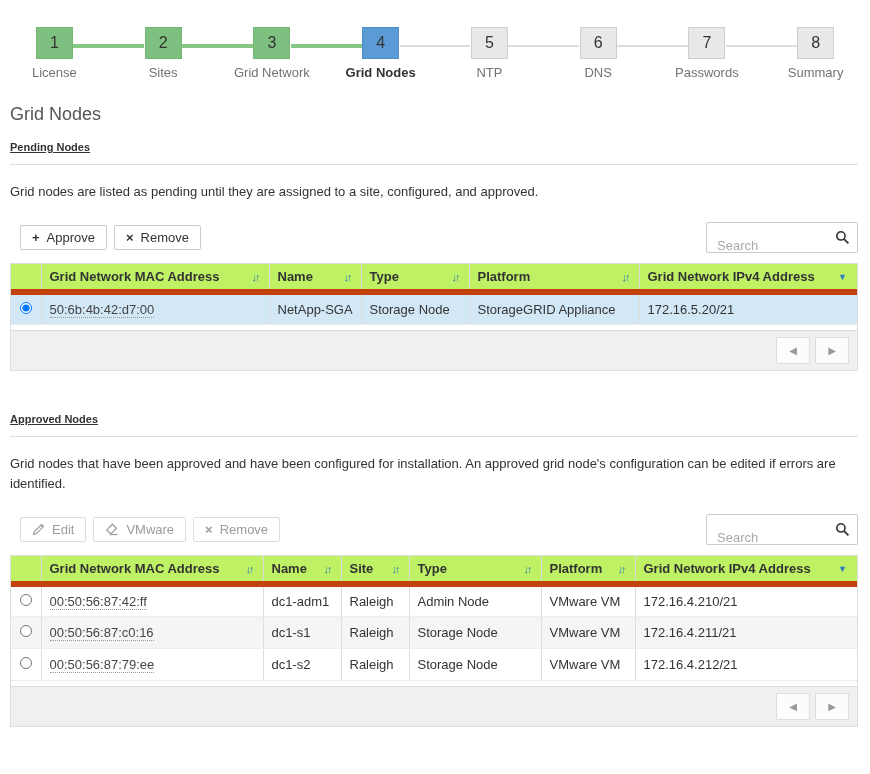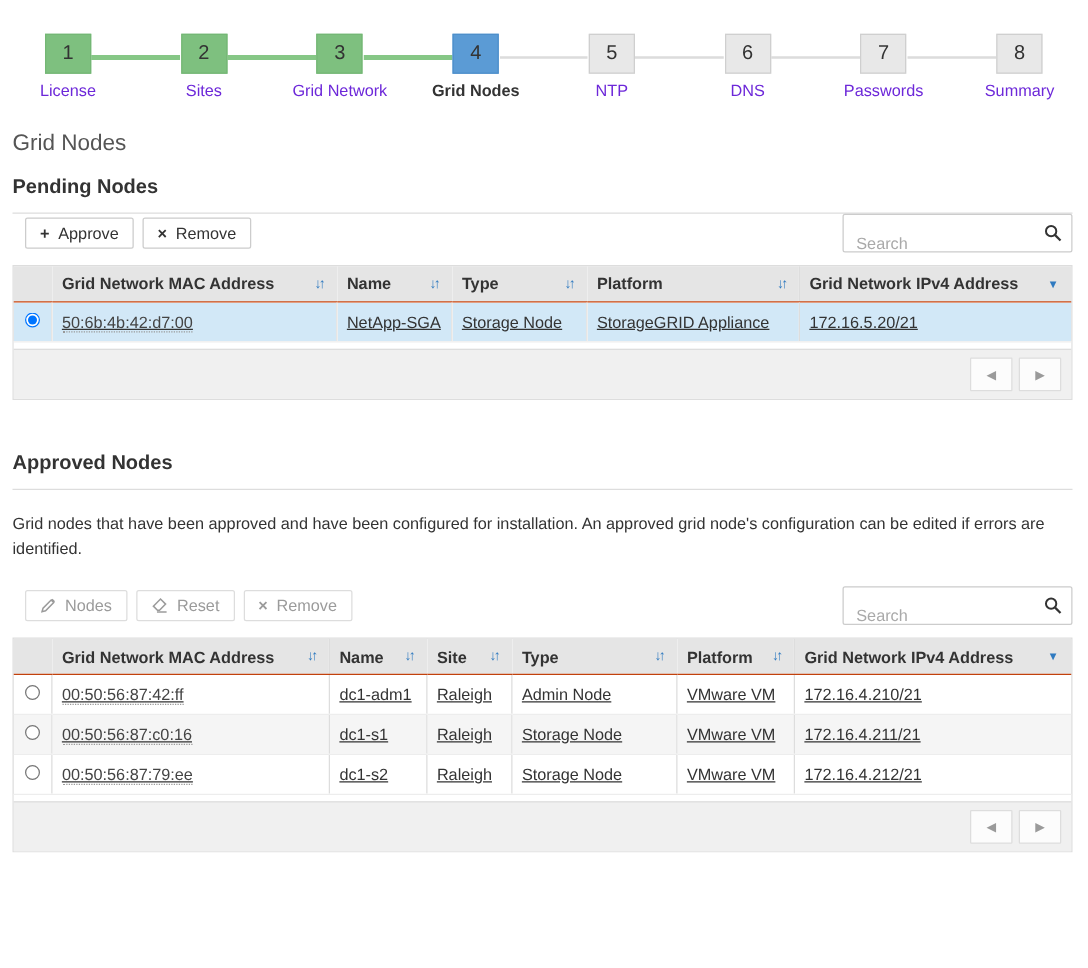--- a/index.html
+++ b/index.html
@@ -25,71 +25,71 @@
     position: relative; z-index: 1;
     width: 37px; height: 37px; margin-top: 15px;
     border-radius: 50%；
     border-radius: 50%;
     display: flex; align-items: center; justify-content: center;
     font-size: 16px; color: #333;
     background: #e8e8e8; border: 1px solid #cfcfcf;
   }
   .step.complete .circle { background: #7ec07f; border-color: #74b775; }
   .step.current  .circle { background: #5b9bd5; border-color: #4e8fca; }
-  .step-label { margin-top: 6px; font-size: 13px; color: #6d28d9; }
+  .step-label { margin-top: 6px; font-size: 13px; color: #737373; }
   .step.current .step-label { font-weight: bold; color: #333; }
 
   
   .content { padding: 0 12px 0 10px; }
   .page-title { font-size: 18px; font-weight: normal; color: #555; margin: 24px 0 16px; }
   .page-desc { margin-bottom: 30px; }
   .section-heading {
-    font-size: 16px; font-weight: bold; color: #333;
-    padding-bottom: 11px; border-bottom: 1px solid #ddd;
+    font-size: 11px; font-weight: bold; color: #333;
+    padding-bottom: 11px; border-bottom: 1px solid #ddd; text-decoration: underline;
   }
   .section-desc { margin: 17px 0 20px; line-height: 1.55; }
 
   
   .toolbar { display: flex; justify-content: space-between; align-items: center; margin-bottom: 10px; }
   .btn-group { display: flex; gap: 7px; padding-left: 10px; }
   .btn {
     display: inline-flex; align-items: center; gap: 7px;
     background: #fff; border: 1px solid #ccc; border-radius: 2px;
     padding: 4px 11px; font-size: 13px; color: #333; cursor: pointer;
     font-family: inherit;
   }
   .btn .glyph { font-weight: bold; font-size: 13px; }
   .btn.disabled { color: #9b9b9b; border-color: #ddd; cursor: default; }
   .btn.disabled .glyph { color: #9b9b9b; }
   .btn svg { display: block; }
 
   .search-wrap { position: relative; }
   .search-input {
-    width: 184px; height: 31px; border: 1px solid #ccc; border-radius: 2px;
+    width: 152px; height: 31px; border: 1px solid #ccc; border-radius: 2px;
     padding: 15px 30px 0 10px; font-size: 13px; color: #333; font-family: inherit;
   }
   .search-input::placeholder { color: #a9a9a9; }
   .search-icon { position: absolute; right: 8px; top: 8px; }
 
   
   .table-frame { border: 1px solid #ddd; }
   table { width: 100%; border-collapse: collapse; table-layout: fixed; }
   th, td {
     text-align: left; padding: 5px 8px; font-size: 13px;
     border-left: 1px solid #ddd; overflow: hidden; white-space: nowrap;
   }
   th:first-child, td:first-child { border-left: none; text-align: center; padding: 4px 2px; }
   thead th {
-    background: #e5e5e5; font-weight: bold; color: #333;
-    border-bottom: 1px solid #c2410c; height: 28px;
+    background: #bef264; font-weight: bold; color: #333;
+    border-bottom: 6px solid #c2410c; height: 28px;
   }
   th .th-inner { display: flex; align-items: center; justify-content: space-between; }
   .sort-icon { color: #2f7ac0; font-size: 11px; letter-spacing: -2px; font-weight: bold; padding-right: 2px; }
   .caret-icon { color: #2f7ac0; font-size: 9px; padding-right: 2px; }
-  tbody td { height: 32px; border-bottom: 1px solid #ededed; color: #333; text-decoration: underline; }
+  tbody td { height: 32px; border-bottom: 1px solid #ededed; color: #333; }
   tbody tr:last-child td { border-bottom: none; }
   .striped tbody tr:nth-child(even) { background: #f5f5f5; }
   tr.selected td { background: #d2e8f7; }
   .mac { border-bottom: 1px dotted #999; color: #444; }
   input[type="radio"] { width: 12px; height: 12px; cursor: pointer; }
 
   .table-spacer { height: 6px; background: #fff; border-top: 1px solid #ededed; }
   .table-footer {
     background: #f0f0f0; border-top: 1px solid #ddd;
     display: flex; justify-content: flex-end; gap: 5px; padding: 6px 8px;
@@ -138,20 +138,21 @@
       <div class="circle">8</div>
       <div class="step-label">Summary</div>
     </div>
   </div>
 
 <div class="content">
   <h1 class="page-title">Grid Nodes</h1>
 
   <div class="section">
     <div class="section-heading">Pending Nodes</div>
+    <p class="section-desc">Grid nodes are listed as pending until they are assigned to a site, configured, and approved.</p>
 
     <div class="toolbar">
       <div class="btn-group">
         <button class="btn">
           <span class="glyph">+</span>
           <span>Approve</span>
         </button>
         <button class="btn">
           <span class="glyph">×</span>
           <span>Remove</span>
@@ -237,30 +238,30 @@
     <p class="section-desc">Grid nodes that have been approved and have been configured for installation. An approved grid node's configuration can be edited if errors are identified.</p>
 
     <div class="toolbar">
       <div class="btn-group">
         <button class="btn disabled">
           <span>
             <svg width="13" height="13" viewBox="0 0 16 16">
               <path d="M2 14 L3 10.5 L11 2.5 L13.5 5 L5.5 13 Z M11.8 1.7 L14.3 4.2" fill="none" stroke="#9b9b9b" stroke-width="1.5"></path>
             </svg>
           </span>
-          <span>Nodes</span>
+          <span>Edit</span>
         </button>
         <button class="btn disabled">
           <span>
             <svg width="14" height="13" viewBox="0 0 16 16">
               <path d="M5.5 12.5 L1.5 8.5 L8.5 1.5 L13.5 6.5 L7.5 12.5 Z" fill="none" stroke="#9b9b9b" stroke-width="1.5"></path>
               <line x1="5" y1="14.2" x2="14.5" y2="14.2" stroke="#9b9b9b" stroke-width="1.5"></line>
             </svg>
           </span>
-          <span>Reset</span>
+          <span>VMware</span>
         </button>
         <button class="btn disabled">
           <span class="glyph">×</span>
           <span>Remove</span>
         </button>
       </div>
       <div class="search-wrap">
         <input class="search-input" type="text" placeholder="Search" style="">
         <span class="search-icon">
           <svg width="15" height="15" viewBox="0 0 16 16">

